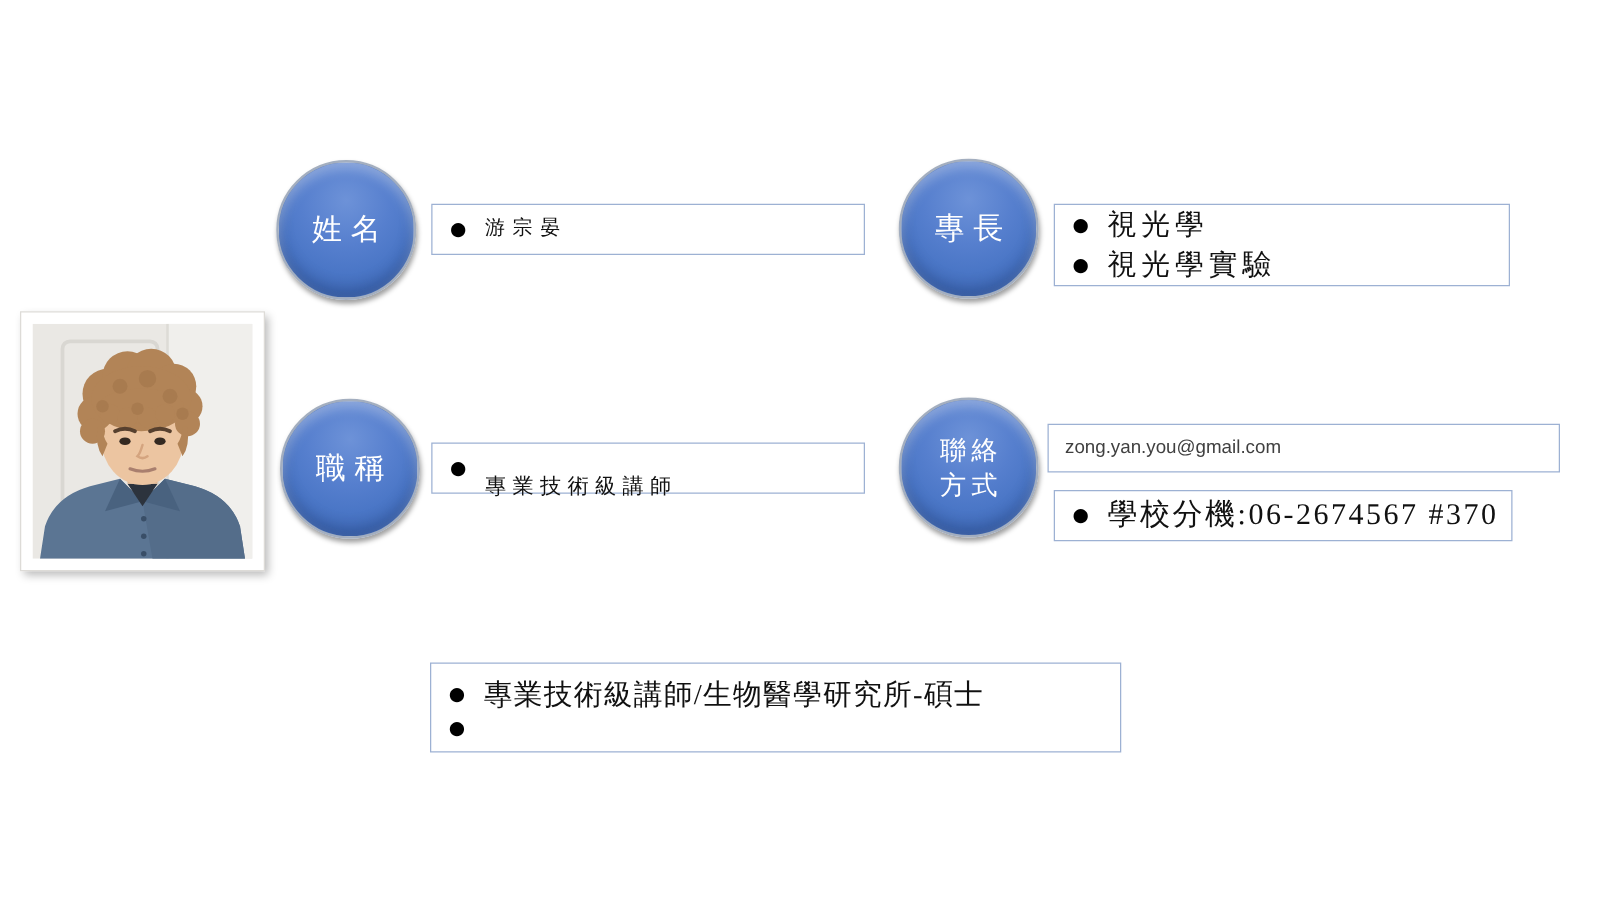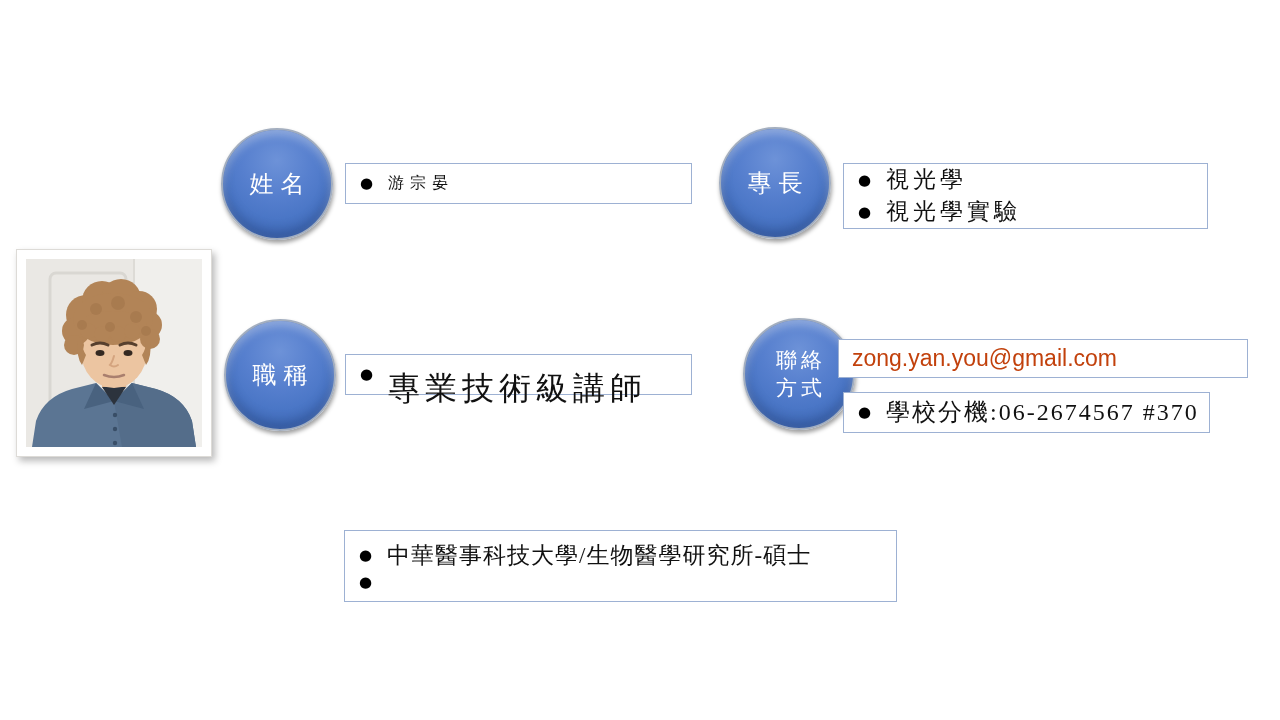--- a/index.html
+++ b/index.html
@@ -24,44 +24,44 @@
                inset 0 5px 9px rgba(255,255,255,.34),
                inset 0 -7px 11px rgba(12,32,82,.28);
     display:flex;flex-direction:column;align-items:center;justify-content:center;
     color:#ffffff;
   }
   .circle .lbl{font-size:24px;letter-spacing:7px;text-indent:7px;line-height:1.2;white-space:nowrap;}
   .circle .lbl.small{font-size:21px;letter-spacing:4px;text-indent:4px;line-height:1.35;}
   .c-name{left:221px;top:128px;}
   .c-specialty{left:719px;top:127px;}
   .c-title{left:224px;top:319px;}
-  .c-contact{left:743px;top:318px;align-items:center;}
+  .c-contact{left:719px;top:318px;align-items:center;}
   .c-education{left:223px;top:510px;}
   
   .tbox{
     position:absolute;background:#ffffff;border:1px solid #9db1d3;
     box-sizing:border-box;display:flex;flex-direction:column;justify-content:center;
     padding:2px 10px;color:#111111;
   }
   .row{display:flex;align-items:center;line-height:1.38;}
   .bullet{
     font-family:"DejaVu Sans","Liberation Sans",sans-serif;
     font-size:15px;margin:0 15px 0 4px;flex:0 0 auto;color:#000;
   }
   .cjk{font-size:23px;letter-spacing:4px;white-space:nowrap;}
   .cjk.tight{letter-spacing:1px;}
   .b-name{left:345px;top:163px;width:347px;height:41px;}
   .b-name .cjk{font-size:16px;letter-spacing:6px;}
   .b-specialty{left:843px;top:163px;width:365px;height:66px;}
   .b-title{left:345px;top:354px;width:347px;height:41px;}
-  .b-title .cjk{font-size:32px;letter-spacing:5px;margin-top:28px;}
+  .b-title .cjk{font-size:17px;letter-spacing:5px;margin-top:28px;}
   .b-email{left:838px;top:339px;width:410px;height:39px;}
   .b-email .email-text{
     font-family:"Liberation Sans","DejaVu Sans",sans-serif;
-    font-size:23px;color:#c2410c;letter-spacing:0;padding-left:3px;
+    font-size:15px;color:#404040;letter-spacing:0;padding-left:3px;
   }
   .b-phone{left:843px;top:392px;width:367px;height:41px;}
   .b-phone .cjk{font-size:24px;letter-spacing:2px;}
   .b-education{left:344px;top:530px;width:553px;height:72px;}
 </style>
 </head>
 <body>
 
 <div class="slide">
 
@@ -168,20 +168,20 @@
   <div class="tbox b-phone">
     <div class="row">
       <span class="bullet">●</span>
       <span class="cjk">學校分機:06-2674567 #370</span>
     </div>
   </div>
 
   <div class="tbox b-education">
     <div class="row">
       <span class="bullet">●</span>
-      <span class="cjk tight">中華醫事科技大學/生物醫學研究所-碩士</span>
+      <span class="cjk tight">專業技術級講師/生物醫學研究所-碩士</span>
     </div>
     <div class="row">
       <span class="bullet">●</span>
     </div>
   </div>
 
 </div>
 
 </body></html>

